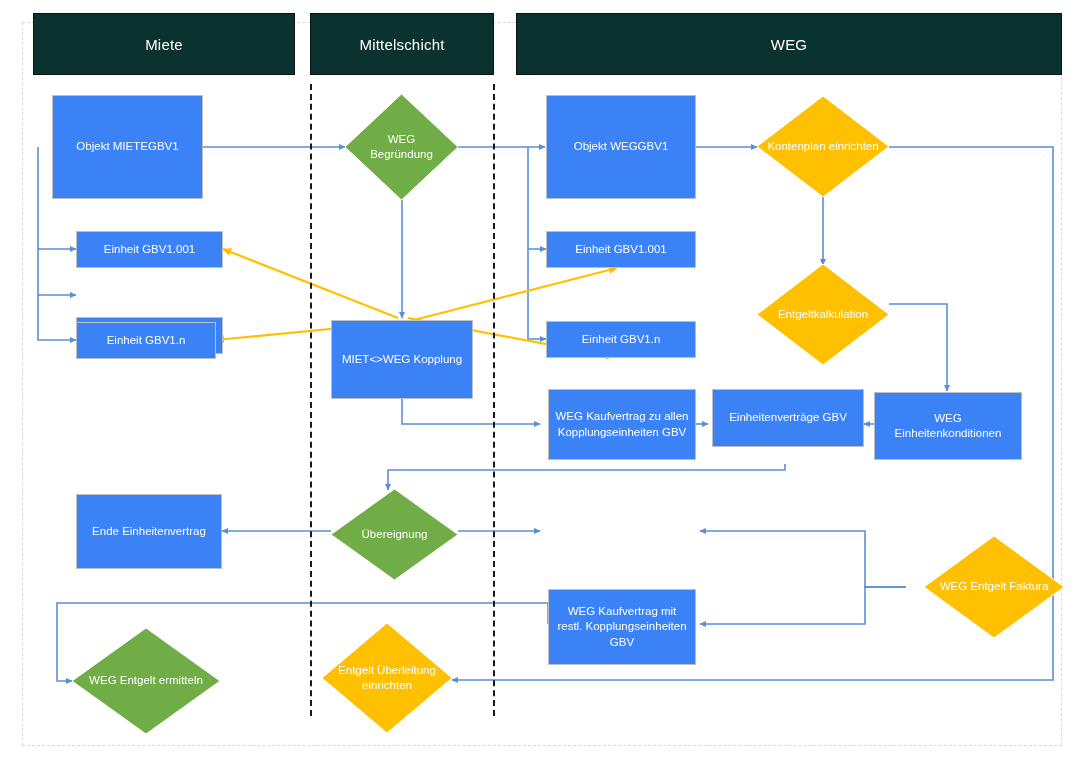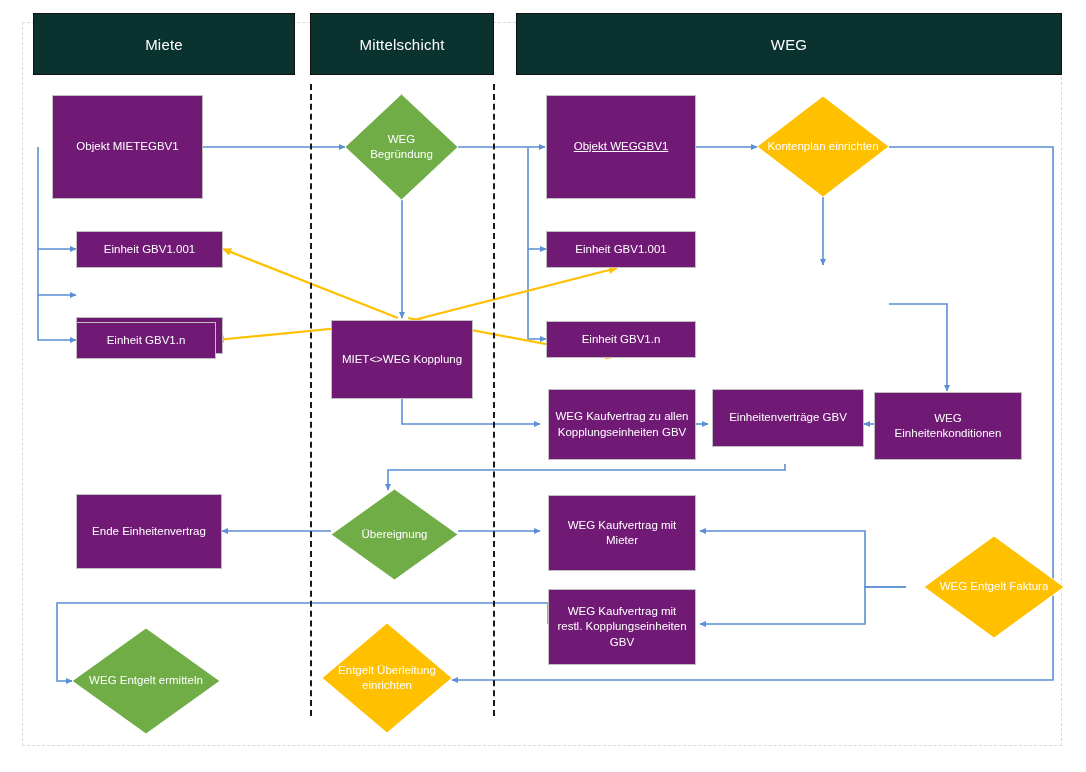--- a/index.html
+++ b/index.html
@@ -21,21 +21,21 @@
   }
 
   
   .lane-divider{
     position:absolute;width:0;border-left:2px dashed #1a1a1a;
   }
 
   
   .node{position:absolute;box-sizing:border-box;}
   .rect{
-    background:#701a75;border:1px solid #BFBFBF;color:#ffffff;
+    background:#3b82f6;border:1px solid #BFBFBF;color:#ffffff;
     display:flex;align-items:center;justify-content:center;text-align:center;
     font-size:11.5px;line-height:1.32;padding:2px 5px;box-sizing:border-box;
   }
   .diamond-wrap{position:absolute;}
   .diamond-wrap svg{position:absolute;left:0;top:0;overflow:visible;}
   .diamond-label{
     position:absolute;left:0;top:0;width:100%;height:100%;
     display:flex;align-items:center;justify-content:center;text-align:center;
     color:#ffffff;font-size:11.5px;line-height:1.32;padding:0 10px;
     box-sizing:border-box;pointer-events:none;
@@ -173,55 +173,58 @@
     <div class="diamond-label">Übereignung</div>
   </div>
 
   <div class="diamond-wrap" style="left:322px;top:623px;width:130px;height:110px;">
     <svg width="130" height="110" viewBox="0 0 130 110">
       <polygon points="65,0 130,55 65,110 0,55" fill="#FFC000" stroke="#ffffff" stroke-width="1"></polygon>
     </svg>
     <div class="diamond-label">Entgelt Überleitung einrichten</div>
   </div>
 
-  <div class="node rect" style="left:546px;top:95px;width:150px;height:104px;text-decoration:underline;">
+  <div class="node rect" style="left:546px;top:95px;width:150px;height:104px;">
     <span>Objekt WEGGBV1</span>
   </div>
 
   <div class="node rect" style="left:546px;top:231px;width:150px;height:37px;">
     <span>Einheit GBV1.001</span>
   </div>
 
   <div class="node rect" style="left:546px;top:321px;width:150px;height:37px;">
     <span>Einheit GBV1.n</span>
   </div>
 
   <div class="diamond-wrap" style="left:757px;top:96px;width:132px;height:101px;">
     <svg width="132" height="101" viewBox="0 0 132 101">
       <polygon points="66,0 132,50.5 66,101 0,50.5" fill="#FFC000" stroke="#ffffff" stroke-width="1"></polygon>
     </svg>
     <div class="diamond-label">Kontenplan einrichten</div>
   </div>
 
+  <div class="diamond-wrap" style="left:757px;top:264px;width:132px;height:101px;">
+    <svg width="132" height="101" viewBox="0 0 132 101">
+      <polygon points="66,0 132,50.5 66,101 0,50.5" fill="#FFC000" stroke="#ffffff" stroke-width="1"></polygon>
+    </svg>
+    <div class="diamond-label">Entgeltkalkulation</div>
+  </div>
 
   <div class="node rect" style="left:548px;top:389px;width:148px;height:71px;">
     <span>WEG Kaufvertrag zu allen Kopplungseinheiten GBV</span>
   </div>
 
   <div class="node rect" style="left:712px;top:389px;width:152px;height:58px;">
     <span>Einheitenverträge GBV</span>
   </div>
 
   <div class="node rect" style="left:874px;top:392px;width:148px;height:68px;">
     <span>WEG Einheitenkonditionen</span>
   </div>
 
-  <div class="node rect" style="left:548px;top:495px;width:148px;height:76px;">
-    <span>WEG Kaufvertrag mit Mieter</span>
-  </div>
 
   <div class="node rect" style="left:548px;top:589px;width:148px;height:76px;">
     <span>WEG Kaufvertrag mit restl. Kopplungseinheiten GBV</span>
   </div>
 
   <div class="diamond-wrap" style="left:924px;top:536px;width:140px;height:102px;">
     <svg width="140" height="102" viewBox="0 0 140 102">
       <polygon points="70,0 140,51 70,102 0,51" fill="#FFC000" stroke="#ffffff" stroke-width="1"></polygon>
     </svg>
     <div class="diamond-label">WEG Entgelt Faktura</div>

